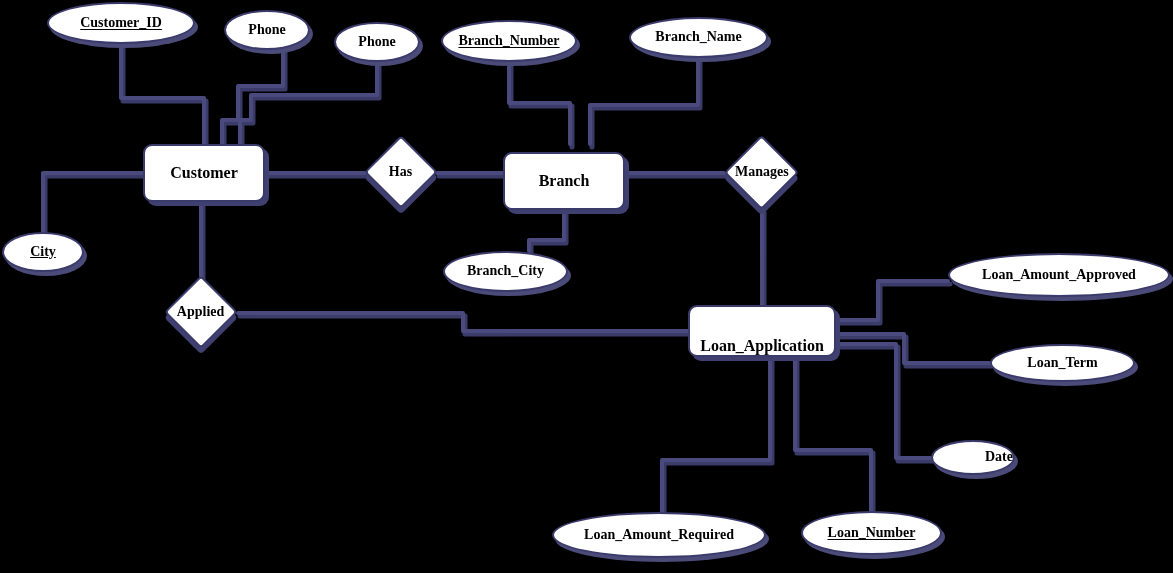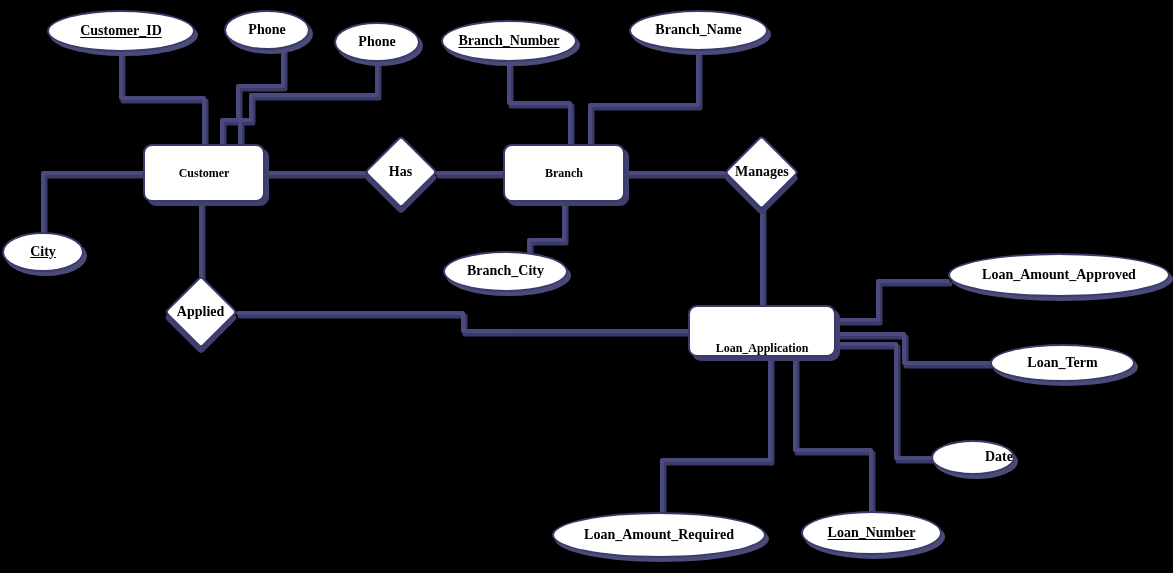--- a/index.html
+++ b/index.html
@@ -34,21 +34,21 @@
     color: #000000;
     font-weight: bold;
     text-align: center;
     line-height: 1.05;
     white-space: nowrap;
   }
   .entity {
     border: 2px solid #3a3a6b;
     border-radius: 9px;
     box-shadow: 4px 4px 0 0 #3f3f70;
-    font-size: 12px;
+    font-size: 16px;
   }
   .relationship {
     border: 2px solid #3a3a6b;
     background: #ffffff;
     font-size: 14px;
     transform: rotate(45deg);
     border-radius: 4px;
     box-shadow: 4px 4px 0 0 #3f3f70;
   }
   .relationship > span {
@@ -111,51 +111,51 @@
         <path d="M 838 344 L 896 344 L 896 458 L 931 458"></path>
         <path d="M 770 357 L 770 460 L 662 460 L 662 512"></path>
         <path d="M 795 357 L 795 450 L 871 450 L 871 511"></path>
       </g>
   </svg>
 
   <div id="nodes-layer">
       <div class="node entity" style="left: 143px; top: 144px; width: 122px; height: 58px;">
         <span class="">Customer</span>
       </div>
-      <div class="node entity" style="left: 503px; top: 144px; width: 122px; height: 58px;">
+      <div class="node entity" style="left: 503px; top: 152px; width: 122px; height: 58px;">
         <span class="">Branch</span>
       </div>
       <div class="node entity" style="left: 688px; top: 305px; width: 148px; height: 52px; align-items: flex-end;">
         <span class="">Loan_Application</span>
       </div>
       <div class="node relationship" style="left: 375px; top: 146px; width: 52px; height: 52px;">
         <span class="">Has</span>
       </div>
       <div class="node relationship" style="left: 734.5px; top: 145.5px; width: 53px; height: 53px;">
         <span class="">Manages</span>
       </div>
       <div class="node relationship" style="left: 175px; top: 286px; width: 52px; height: 52px;">
         <span class="">Applied</span>
       </div>
-      <div class="node attribute" style="left: 47px; top: 10px; width: 148px; height: 42px;">
+      <div class="node attribute" style="left: 47px; top: 2px; width: 148px; height: 42px;">
         <span class="pk">Customer_ID</span>
       </div>
       <div class="node attribute" style="left: 224px; top: 10px; width: 86px; height: 40px;">
         <span class="">Phone</span>
       </div>
       <div class="node attribute" style="left: 334px; top: 22px; width: 86px; height: 40px;">
         <span class="">Phone</span>
       </div>
       <div class="node attribute" style="left: 2px; top: 232px; width: 82px; height: 40px; text-decoration: underline;">
         <span class="">City</span>
       </div>
       <div class="node attribute" style="left: 441px; top: 20px; width: 136px; height: 42px;">
         <span class="pk">Branch_Number</span>
       </div>
-      <div class="node attribute" style="left: 629px; top: 10px; width: 139px; height: 41px;">
+      <div class="node attribute" style="left: 629px; top: 17px; width: 139px; height: 41px;">
         <span class="">Branch_Name</span>
       </div>
       <div class="node attribute" style="left: 443px; top: 251px; width: 125px; height: 41px;">
         <span class="">Branch_City</span>
       </div>
       <div class="node attribute" style="left: 948px; top: 253px; width: 222px; height: 44px;">
         <span class="">Loan_Amount_Approved</span>
       </div>
       <div class="node attribute" style="left: 990px; top: 344px; width: 145px; height: 38px;">
         <span class="">Loan_Term</span>

